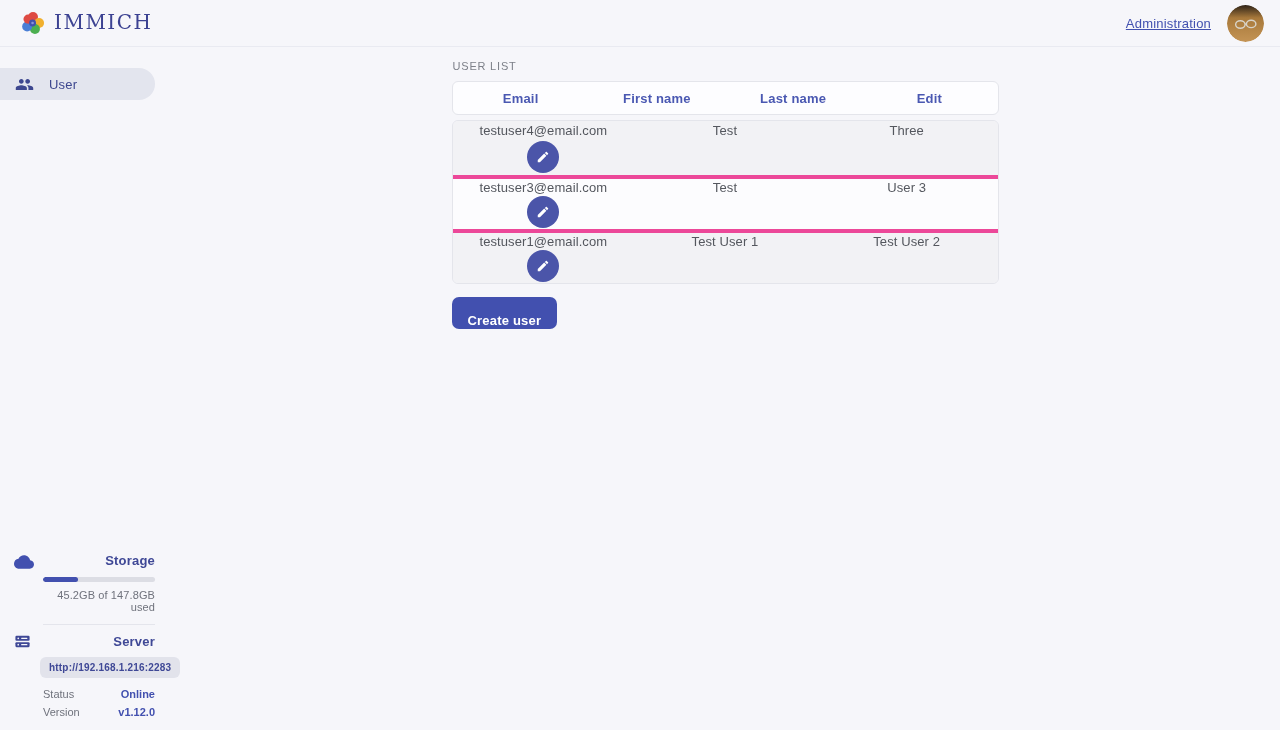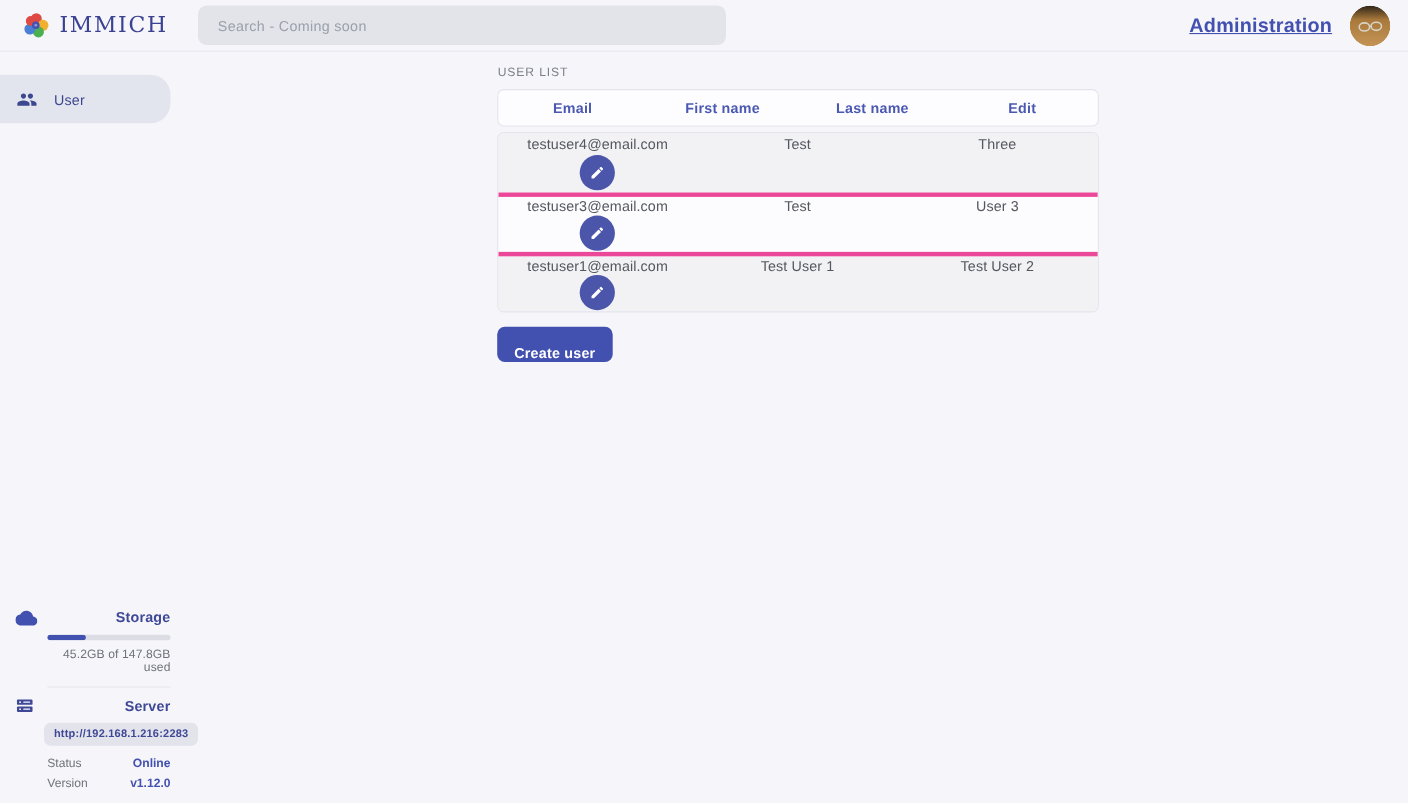--- a/index.html
+++ b/index.html
@@ -22,29 +22,29 @@
   }
   .searchbar {
     width: 480px; height: 36px; background: var(--search-bg, #e3e4e9);
     border: none; border-radius: 8px; padding: 0 18px;
     font-size: 13px; color: #6f727c; letter-spacing: 0.3px;
     font-family: inherit; outline: none;
   }
   .searchbar::placeholder { color: #9aa0ac; }
   .nav-right { margin-left: auto; display: flex; align-items: center; gap: 16px; }
   .admin-link {
-    font-size: 18px; font-weight: 700; color: var(--accent, #4250af);
+    font-size: 13px; font-weight: 400; color: var(--accent, #4250af);
     text-decoration: underline; letter-spacing: 0.2px;
   }
   .avatar { width: 37px; height: 37px; border-radius: 50%; overflow: hidden; display: block; }
   
   .layout { display: flex; height: 683px; }
   .sidebar { width: 170px; flex: 0 0 170px; position: relative; }
   .side-item {
-    margin-top: 21px; height: 44px; width: 155px;
+    margin-top: 21px; height: 32px; width: 155px;
     background: var(--pill-bg, #e3e5ee); border-radius: 0 18px 18px 0;
     display: flex; align-items: center; gap: 15px; padding-left: 15px;
     cursor: pointer;
   }
   .side-item-label { font-size: 13px; font-weight: 500; color: #3d478f; letter-spacing: 0.2px; }
   .side-bottom { position: absolute; left: 0; right: 0; bottom: 12px; text-align: right; }
   .side-section { position: relative; padding-left: 43px; padding-right: 15px; }
   .side-section .section-icon { position: absolute; left: 14px; top: -1px; }
   .side-title { font-size: 13px; font-weight: 600; color: var(--accent-dark, #3f4896); letter-spacing: 0.2px; }
   .progress-track {
@@ -109,21 +109,20 @@
         <circle cx="17.6" cy="12" r="4.6" fill="#f1b02f"></circle>
         <circle cx="13.8" cy="17.6" r="4.6" fill="#4caf50"></circle>
         <circle cx="6.6" cy="15.2" r="4.6" fill="#4a7fd6"></circle>
         <circle cx="7.4" cy="8.4" r="4.2" fill="#de4a43"></circle>
         <circle cx="11.6" cy="12" r="3.2" fill="#4250af"></circle>
         <circle cx="11.6" cy="12" r="1.2" fill="#8a93d8"></circle>
       </svg>
     </span>
     <span class="brand-text">IMMICH</span>
   </div>
-  <input class="searchbar" type="text" placeholder="Search - Coming soon" style="">
   <div class="nav-right">
     <a href="#" class="admin-link">Administration</a>
     <span class="avatar">
       <svg width="37" height="37" viewBox="0 0 36 36">
         <defs>
           <linearGradient id="avg" x1="0" y1="0" x2="0" y2="1">
             <stop offset="0" stop-color="#2e2318"></stop>
             <stop offset="0.35" stop-color="#a8793b"></stop>
             <stop offset="1" stop-color="#c49455"></stop>
           </linearGradient>

